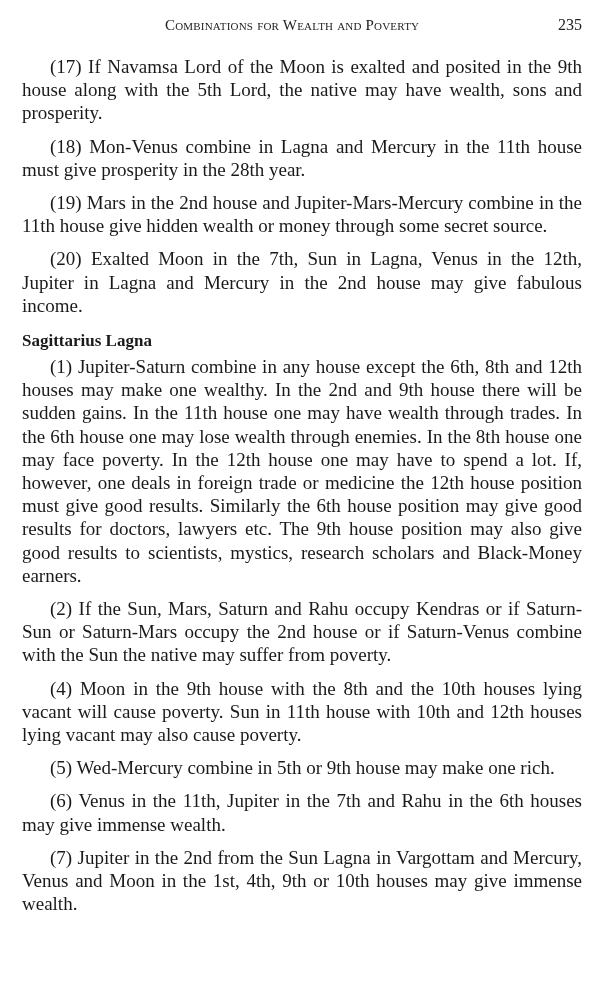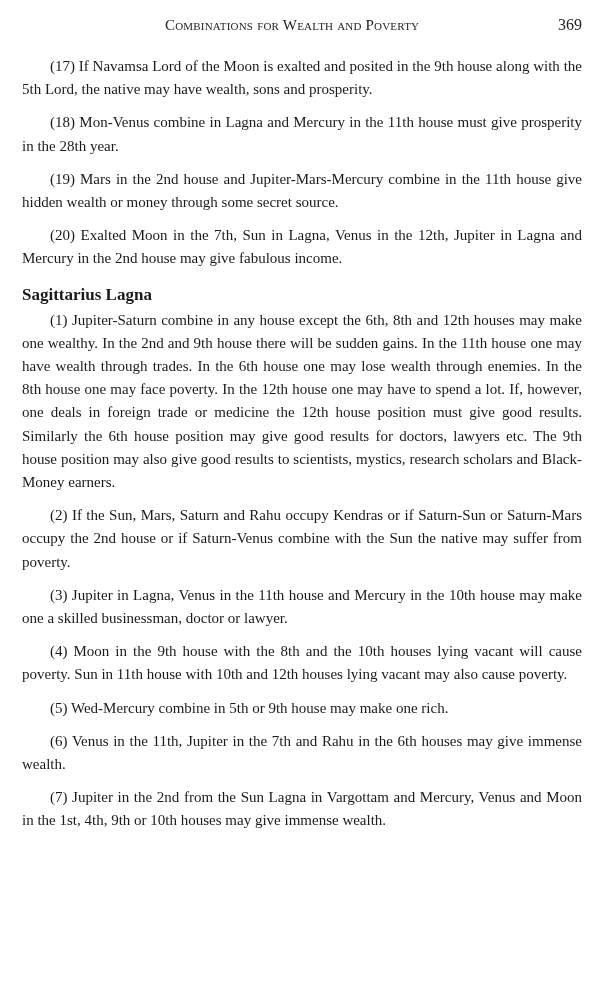--- a/index.html
+++ b/index.html
@@ -35,51 +35,50 @@
       color: #222;
     }
     .page-number {
       position: absolute;
       right: 0;
       top: 7px;
       font-size: 16px;
       color: #222;
     }
     .para {
-      font-size: 15px;
+      font-size: 19px;
       line-height: 23.2px;
       text-align: justify;
       text-indent: 28px;
       margin: 0 0 10px 0;
     }
     .para.first {
       margin-top: 6px;
     }
     .section-heading {
       font-size: 17px;
       font-weight: bold;
       margin: 14px 0 4px 0;
     }
   </style>
 </head>
 <body>
 
 <div class="page">
   <div class="running-head">
     <span class="running-title">Combinations for Wealth and Poverty</span>
-    <span class="page-number">369</span>
+    <span class="page-number">235</span>
   </div>
 
   <p class="para first">(17) If Navamsa Lord of the Moon is exalted and posited in the 9th house along with the 5th Lord, the native may have wealth, sons and prosperity.</p>
   <p class="para">(18) Mon-Venus combine in Lagna and Mercury in the 11th house must give prosperity in the 28th year.</p>
   <p class="para">(19) Mars in the 2nd house and Jupiter-Mars-Mercury combine in the 11th house give hidden wealth or money through some secret source.</p>
   <p class="para">(20) Exalted Moon in the 7th, Sun in Lagna, Venus in the 12th, Jupiter in Lagna and Mercury in the 2nd house may give fabulous income.</p>
 
   <div class="section-heading">Sagittarius Lagna</div>
 
   <p class="para">(1) Jupiter-Saturn combine in any house except the 6th, 8th and 12th houses may make one wealthy. In the 2nd and 9th house there will be sudden gains. In the 11th house one may have wealth through trades. In the 6th house one may lose wealth through enemies. In the 8th house one may face poverty. In the 12th house one may have to spend a lot. If, however, one deals in foreign trade or medicine the 12th house position must give good results. Similarly the 6th house position may give good results for doctors, lawyers etc. The 9th house position may also give good results to scientists, mystics, research scholars and Black-Money earners.</p>
   <p class="para">(2) If the Sun, Mars, Saturn and Rahu occupy Kendras or if Saturn-Sun or Saturn-Mars occupy the 2nd house or if Saturn-Venus combine with the Sun the native may suffer from poverty.</p>
-  <p class="para">(3) Jupiter in Lagna, Venus in the 11th house and Mercury in the 10th house may make one a skilled businessman, doctor or lawyer.</p>
   <p class="para">(4) Moon in the 9th house with the 8th and the 10th houses lying vacant will cause poverty. Sun in 11th house with 10th and 12th houses lying vacant may also cause poverty.</p>
   <p class="para">(5) Wed-Mercury combine in 5th or 9th house may make one rich.</p>
   <p class="para">(6) Venus in the 11th, Jupiter in the 7th and Rahu in the 6th houses may give immense wealth.</p>
   <p class="para">(7) Jupiter in the 2nd from the Sun Lagna in Vargottam and Mercury, Venus and Moon in the 1st, 4th, 9th or 10th houses may give immense wealth.</p>
 </div>
 
 </body></html>

